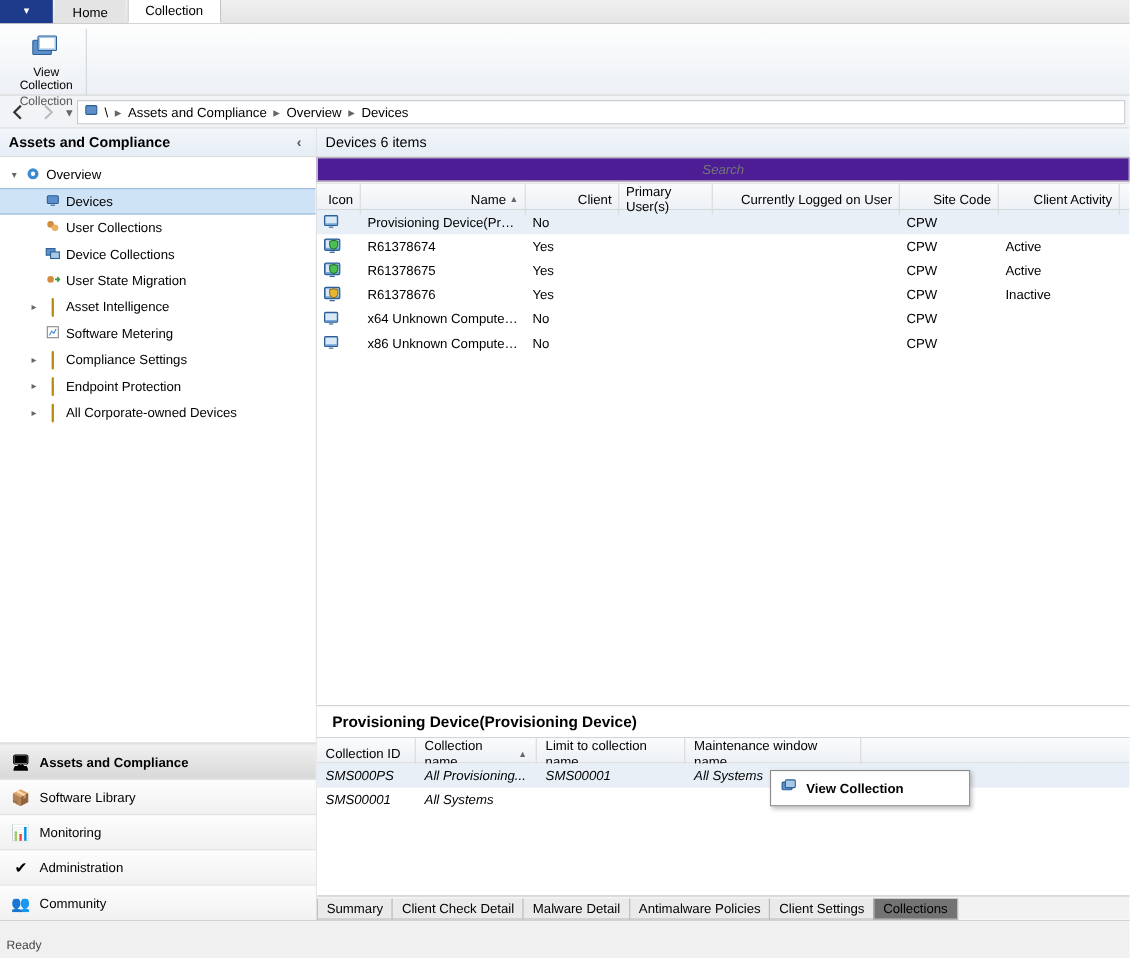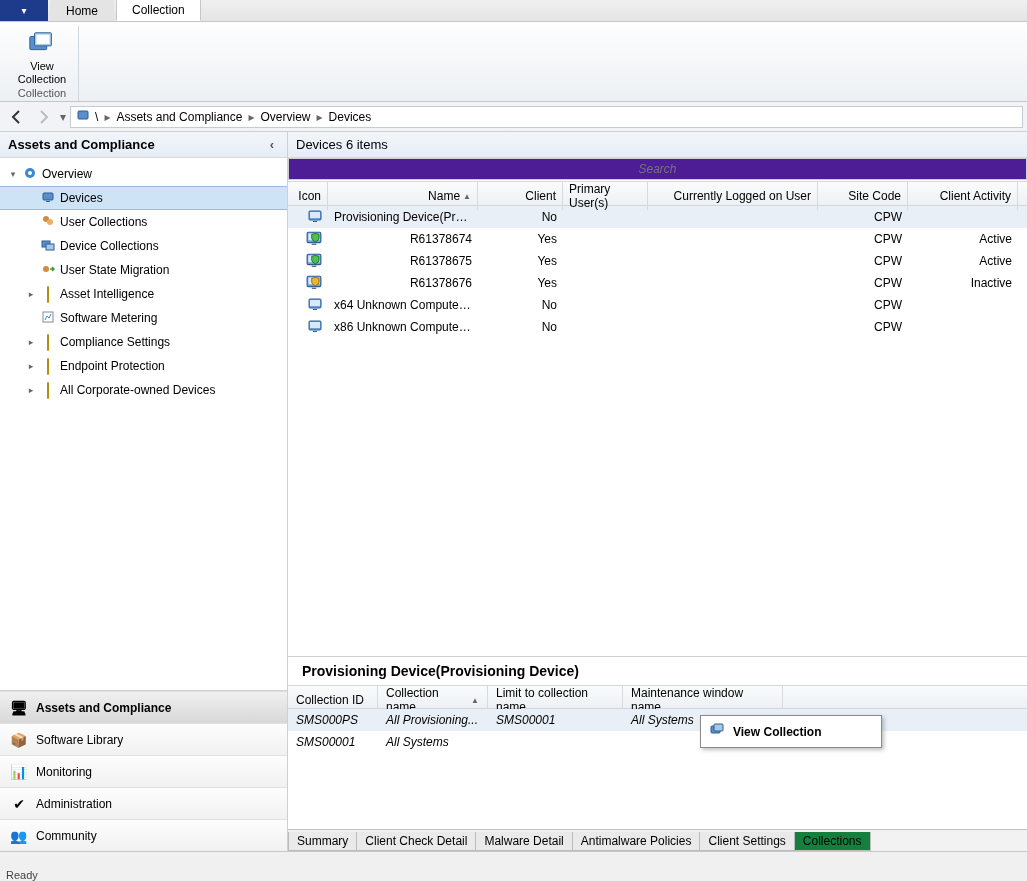--- a/index.html
+++ b/index.html
@@ -40,21 +40,21 @@
   margin-left: 2px;
 }
 .ribbon-tab.active {
   background: #fff;
   border: 1px solid #c6c6c6;
   border-bottom: 1px solid #fff;
 }
 
 
 .ribbon-body {
-  height: 80px;
+  height: 65px;
   background: linear-gradient(#fefefe, #ecf0f4);
   border-bottom: 1px solid #c6c6c6;
   display: flex;
   align-items: stretch;
   padding: 4px 6px 0 6px;
 }
 .ribbon-group {
   display: flex;
   flex-direction: column;
   align-items: center;
@@ -245,21 +245,20 @@
   height: 22px;
 }
 .grid-row.sel {
   background: #e8eff7;
 }
 .grid-row > div {
   padding: 0 6px;
   white-space: nowrap;
   overflow: hidden;
   text-overflow: ellipsis;
-  text-align: right;
 }
 
 
 .detail-panel {
   border-top: 1px solid #d0d0d0;
   background: #fff;
   display: flex;
   flex-direction: column;
 }
 .detail-title {
@@ -318,21 +317,21 @@
 }
 .btab {
   border: 1px solid #bcbcbc;
   border-top: none;
   padding: 2px 8px;
   background: #eaeaea;
   margin-right: -1px;
   cursor: default;
   font-size: 12px;
 }
-.btab.active { background: #15803d; text-align: right; }
+.btab.active { background: #737373; text-align: right; }
 
 
 .statusbar {
   height: 20px;
   background: #f0f0f0;
   border-top: 1px solid #c6c6c6;
   padding: 17px 6px;
   font-size: 11px;
   color: #444;
 }

